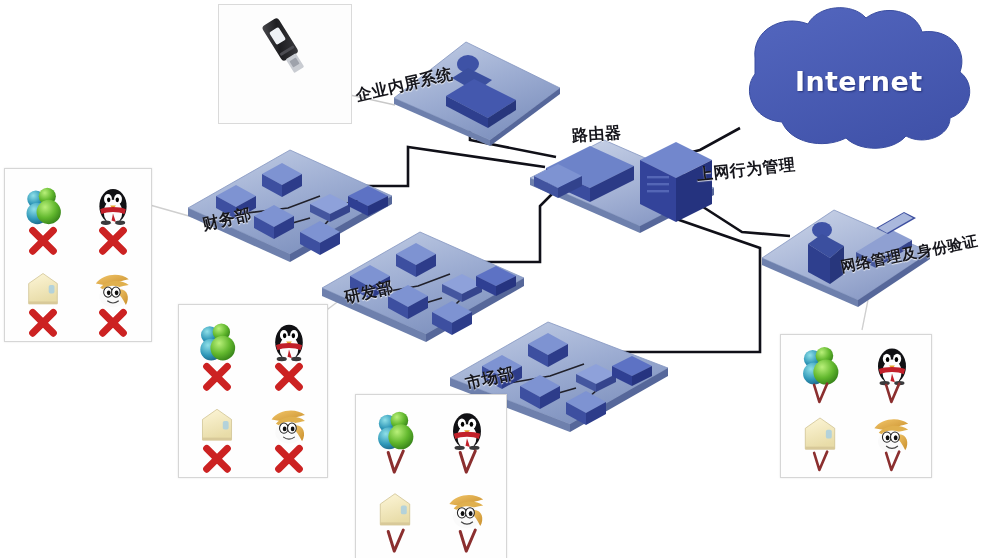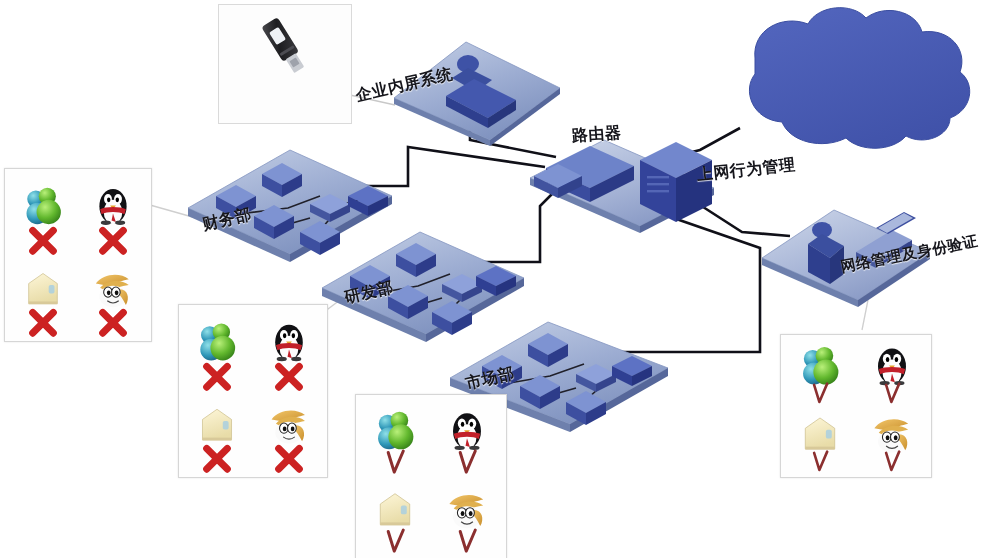--- a/index.html
+++ b/index.html
@@ -352,20 +352,21 @@
 
       <path d="M856,252 L892,230 L912,240 L876,262 Z" fill="#8fa0d2"></path>
       <path d="M856,252 L856,258 L876,268 L876,262 Z" fill="#46589f"></path>
       <path d="M876,262 L876,268 L912,246 L912,240 Z" fill="#35448d"></path>
       <path d="M876,228 L904,212 L916,218 L888,234 Z" fill="#3d4fa0"></path>
       <path d="M878,228 L904,213 L913,218 L887,233 Z" fill="#aab8dd"></path>
     </g>
 
   </svg>
 
+  <div class="lbl" id="lbl-internet">Internet</div>
   <div class="lbl" id="lbl-key">免审计KEY</div>
   <div class="lbl lbl-skew" id="lbl-srvroom">企业内屏系统</div>
   <div class="lbl lbl-skew" id="lbl-router">路由器</div>
   <div class="lbl lbl-skew" id="lbl-ibm">上网行为管理</div>
   <div class="lbl lbl-skew" id="lbl-netmgmt">网络管理及身份验证</div>
   <div class="lbl lbl-skew" id="lbl-fin">财务部</div>
   <div class="lbl lbl-skew" id="lbl-rd">研发部</div>
   <div class="lbl lbl-skew" id="lbl-mkt">市场部</div>
 
   <div class="keybox" style="left:218px;top:4px;width:132px;height:118px;">

